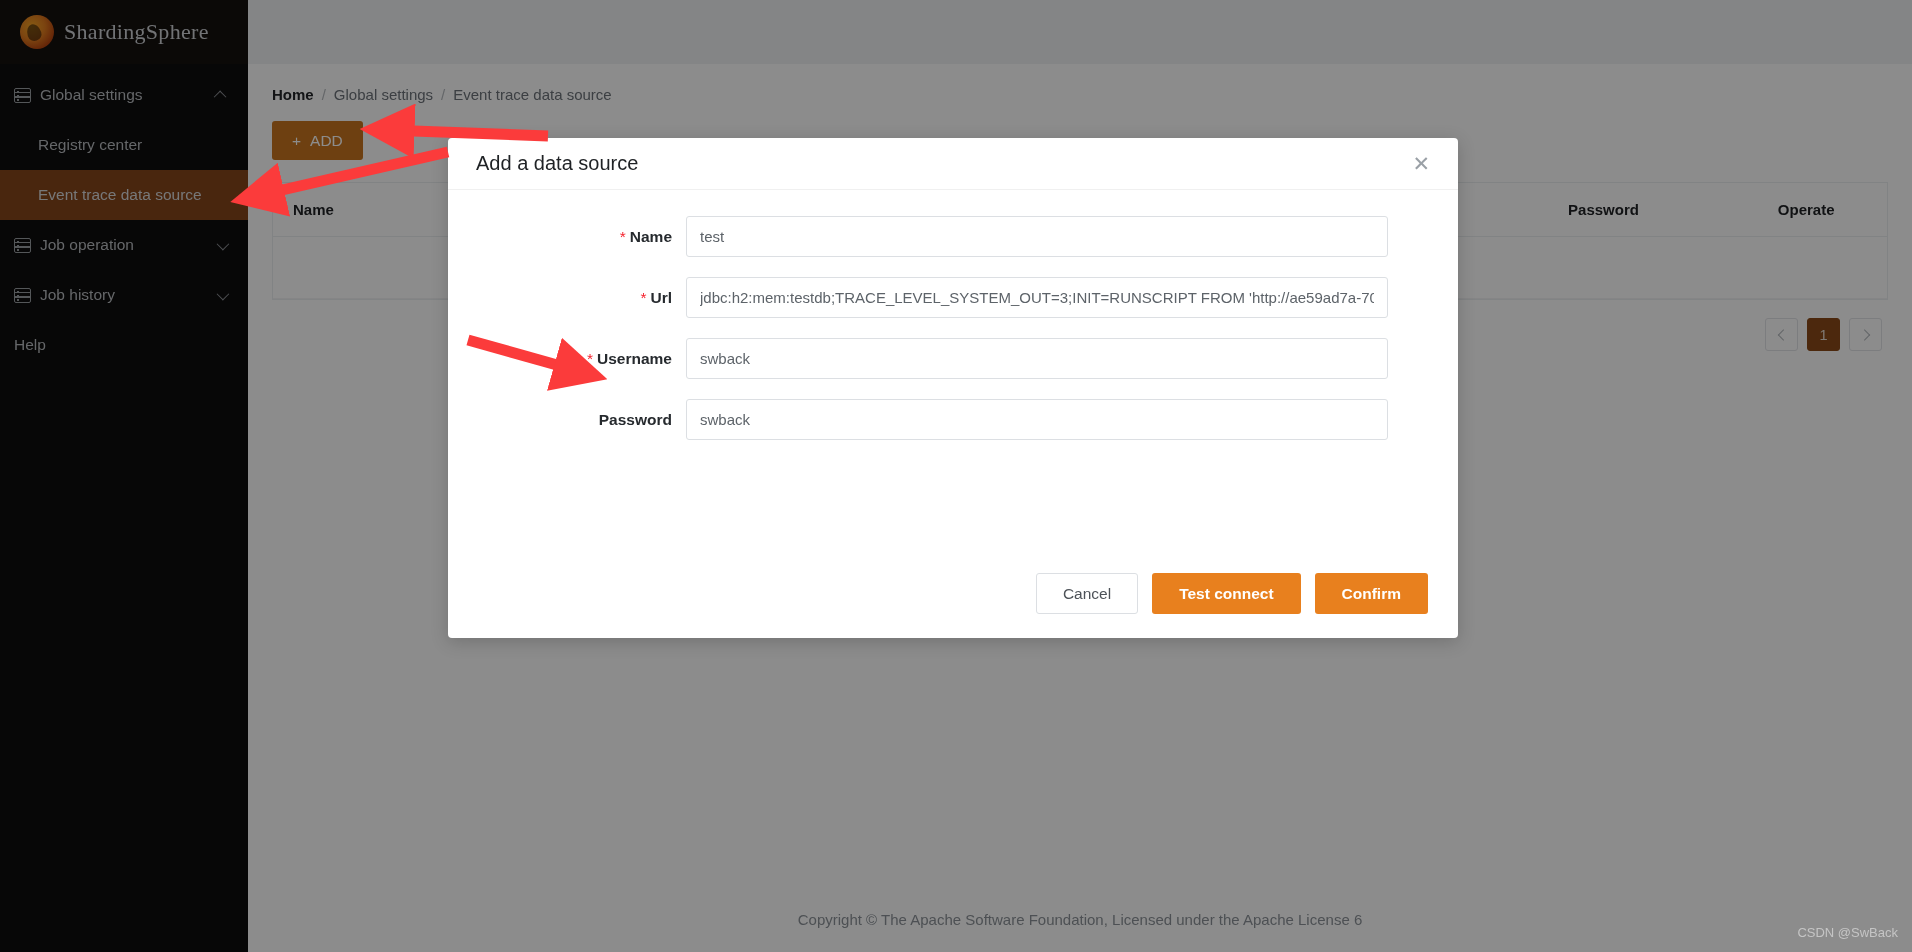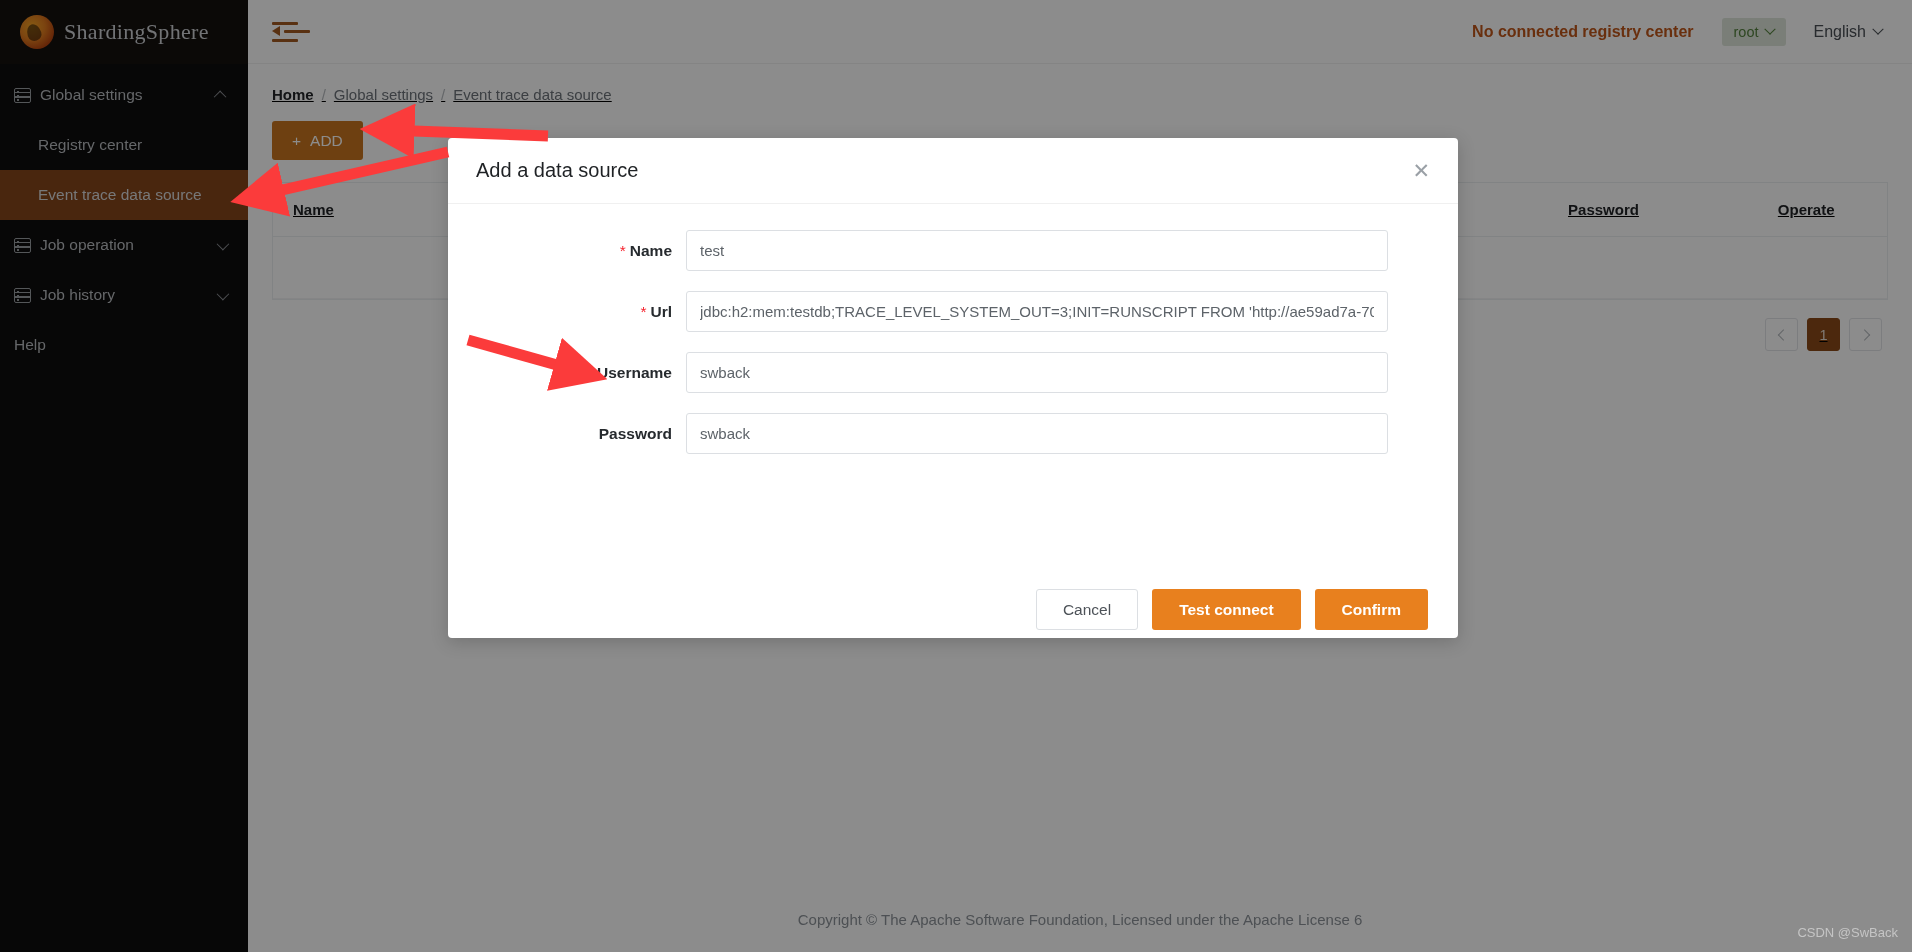--- a/index.html
+++ b/index.html
@@ -101,21 +101,21 @@
   .lang { color: #4a4f55; font-size: 16px; display: flex; align-items: center; gap: 8px; cursor: pointer; }
   .caret {
     width: 8px; height: 8px; border-right: 1.5px solid currentColor;
     border-bottom: 1.5px solid currentColor; transform: rotate(45deg) translate(-2px,-2px);
     flex: none;
   }
 
   
   .content {
     position: absolute; left: 248px; top: 64px; right: 0; bottom: 0;
-    background: #ffffff; overflow: hidden; text-decoration: underline;
+    background: #ffffff; overflow: hidden;
   }
   .breadcrumb {
     padding: 22px 0 0 24px; font-size: 15px; color: #6d737a;
     display: flex; gap: 8px; align-items: center;
   }
   .breadcrumb b { color: #232629; font-weight: bold; cursor: pointer; }
   .breadcrumb span.sep { color: #b6babe; }
   .breadcrumb span.crumb { cursor: pointer; }
 
   .add-btn {
@@ -159,21 +159,21 @@
   .mask {
     position: absolute; inset: 0; background: rgba(0,0,0,.45); z-index: 50;
   }
   .modal {
     position: absolute; left: 448px; top: 138px;
     width: 1010px; height: 500px;
     background: #fff; border-radius: 4px; z-index: 60;
     box-shadow: 0 4px 18px rgba(0,0,0,.18);
   }
   .modal-head {
-    height: 66px; display: flex; align-items: center;
+    height: 52px; display: flex; align-items: center;
     padding: 0 28px; border-bottom: 1px solid #f0f0f0;
   }
   .modal-title { font-size: 20px; color: #1f2225; }
   .modal-close {
     margin-left: auto; font-size: 21px; color: #9aa0a6; cursor: pointer; line-height: 1;
   }
   .modal-body { padding: 26px 30px 0 0; }
 
   .frow { display: flex; align-items: center; margin-bottom: 20px; }
   .flabel {
@@ -193,21 +193,21 @@
     width: 9px; height: 9px; border-right: 1.6px solid #c6cace;
     border-bottom: 1.6px solid #c6cace; transform: rotate(45deg) translate(-3px,-3px);
     flex: none;
   }
   .fctrl input {
     border: none; outline: none; width: 100%;
     font-family: inherit; font-size: 15px; color: #5d6369; background: transparent;
   }
 
   .modal-foot {
-    position: absolute; right: 30px; bottom: 8px;
+    position: absolute; right: 30px; bottom: 24px;
     display: flex; gap: 14px;
   }
   .mbtn {
     height: 41px; padding: 0 26px; border-radius: 3px; font-size: 15.5px;
     cursor: pointer; font-family: inherit; border: 1px solid transparent;
     display: inline-flex; align-items: center;
   }
   .mbtn.ghost { background: #fff; border-color: #dcdfe3; color: #4d5258; }
   .mbtn.primary { background: #e8801e; color: #fff; font-weight: bold; }
 
@@ -270,39 +270,20 @@
         <span class="chev down"></span>
       </div>
 
       <div class="nav-plain">
         <span>Help</span>
       </div>
 
     </nav>
   </aside>
 
-  <header class="header">
-    <div class="collapse-btn">
-      <i></i>
-        <i></i>
-        <i></i>
-        <u></u>
-    </div>
-    <div class="header-right">
-      <div class="registry-warn">No connected registry center</div>
-      <div class="user-pill">
-        <span>root</span>
-        <span class="caret"></span>
-      </div>
-      <div class="lang">
-        <span>English</span>
-        <span class="caret"></span>
-      </div>
-    </div>
-  </header>
 
   <main class="content">
 
     <div class="breadcrumb">
       <b>Home</b>
       <span class="sep">/</span>
       <span class="crumb">Global settings</span>
       <span class="sep">/</span>
       <span class="crumb">Event trace data source</span>
     </div>

